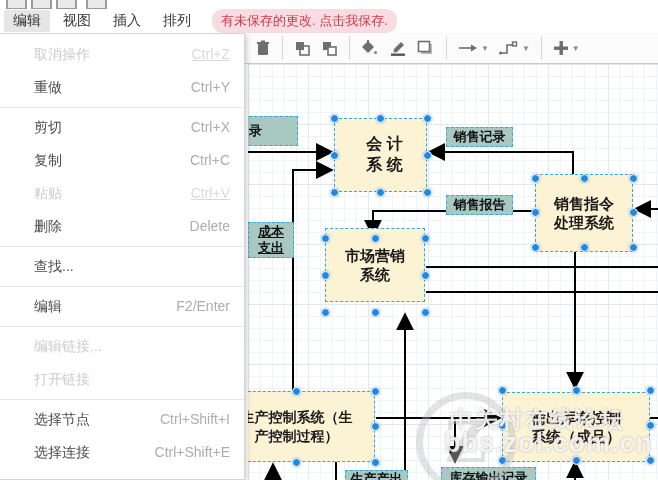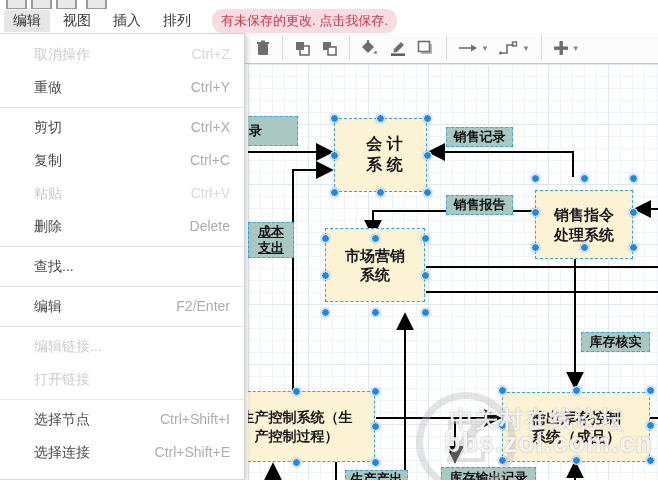--- a/index.html
+++ b/index.html
@@ -22,21 +22,21 @@
   .tbtn svg{display:block;}
   .tsep{width:1px;height:24px;background:#d7d7d7;margin:0 6px;}
   .caret{font-size:8px;color:#8a8a8a;margin-left:3px;}
 
   
   .menu{position:absolute;left:0;top:33px;width:245px;height:447px;background:#fff;border:1px solid #d4d4d4;border-left:none;box-shadow:2px 2px 5px rgba(0,0,0,.18);z-index:20;padding-top:4px;box-sizing:border-box;}
   .mi{height:33px;line-height:33px;display:flex;font-size:14px;color:#4a4a4a;padding:0 14px 0 34px;cursor:default;}
   .mi .lbl{flex:1;}
   .mi .sc{color:#adadad;}
   .mi.disabled{color:#ccc;}
-  .mi.disabled .sc{color:#d9d9d9;}
+  .mi.disabled .sc{color:#d9d9d9;text-decoration:underline;}
   .msep{height:1px;background:#e4e4e4;margin:3px 0;}
 
   
   .canvas{position:absolute;left:248px;top:64px;width:410px;height:416px;overflow:hidden;background-color:#ffffff;
     background-image:
       linear-gradient(#dfe9ee 1px,transparent 1px),
       linear-gradient(90deg,#dfe9ee 1px,transparent 1px),
       linear-gradient(#eff4f7 1px,transparent 1px),
       linear-gradient(90deg,#eff4f7 1px,transparent 1px);
     background-size:60px 60px,60px 60px,12px 12px,12px 12px;}
@@ -237,35 +237,34 @@
         <path d="M207,354 L207,398" marker-end="url(#arr)"></path>
         <path d="M25,418 L25,400" marker-end="url(#arr)"></path>
         <path d="M88,398 L88,418"></path>
         <path d="M327,418 L327,398" marker-end="url(#arr)"></path>
         <path d="M402,354 L410,354"></path>
       </g>
     </svg>
 
     <div class="node" style="left:86px;top:54px;width:93px;height:74px;font-size:16px;padding-left:8px;">会  计
 系  统</div>
-    <div class="node" style="left:287px;top:126px;width:98px;height:69px;">销售指令
+    <div class="node" style="left:287px;top:110px;width:98px;height:78px;">销售指令
 处理系统</div>
     <div class="node" style="left:77px;top:164px;width:100px;height:74px;">市场营销
 系统</div>
     <div class="node" style="left:-30px;top:327px;width:157px;height:71px;font-size:14px;">生产控制系统（生
 产控制过程）</div>
     <div class="node" style="left:254px;top:328px;width:148px;height:70px;">输出库存控制
 系统（成品）</div>
 
     <div class="elabel" style="left:-35px;top:52px;width:85px;height:30px;">录</div>
     <div class="elabel" style="left:198px;top:63px;width:67px;height:20px;">销售记录</div>
     <div class="elabel" style="left:198px;top:131px;width:67px;height:20px;">销售报告</div>
     <div class="elabel" style="left:0;top:158px;width:46px;height:36px;text-decoration:underline;">成本
 支出</div>
-    <div class="elabel" style="left:333px;top:268px;width:69px;height:20px;">库存核实</div>
     <div class="elabel" style="left:193px;top:403px;width:95px;height:22px;">库存输出记录</div>
     <div class="elabel" style="left:97px;top:406px;width:63px;height:18px;">生产产出</div>
 
     <div class="wm wm-circle">Z</div>
     <div class="wm wm-line1">中关村在线论坛</div>
     <div class="wm wm-line2">bbs.zol.com.cn</div>
   <div class="handle" style="left: 81.5px; top: 49.5px;"></div>
       <div class="handle" style="left: 128px; top: 49.5px;"></div>
       <div class="handle" style="left: 174.5px; top: 49.5px;"></div>
       <div class="handle" style="left: 81.5px; top: 86.5px;"></div>

